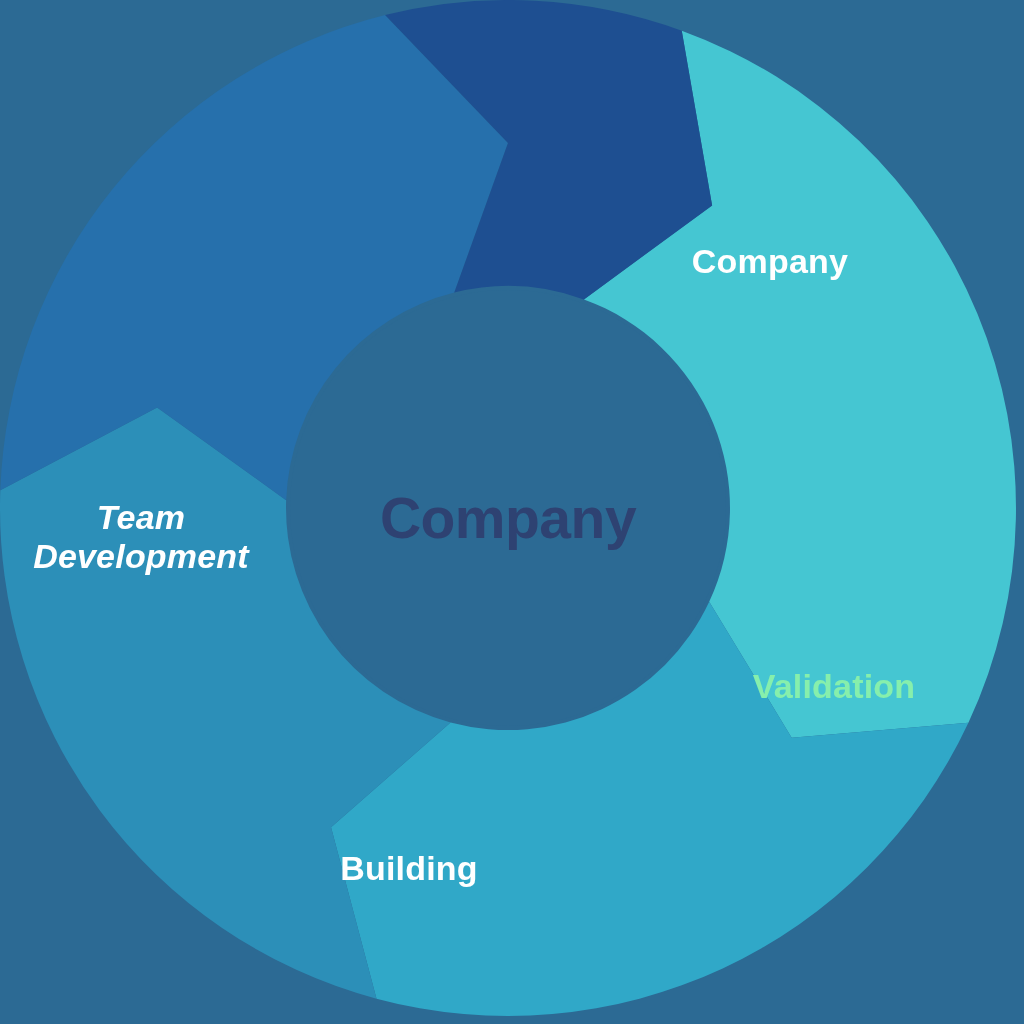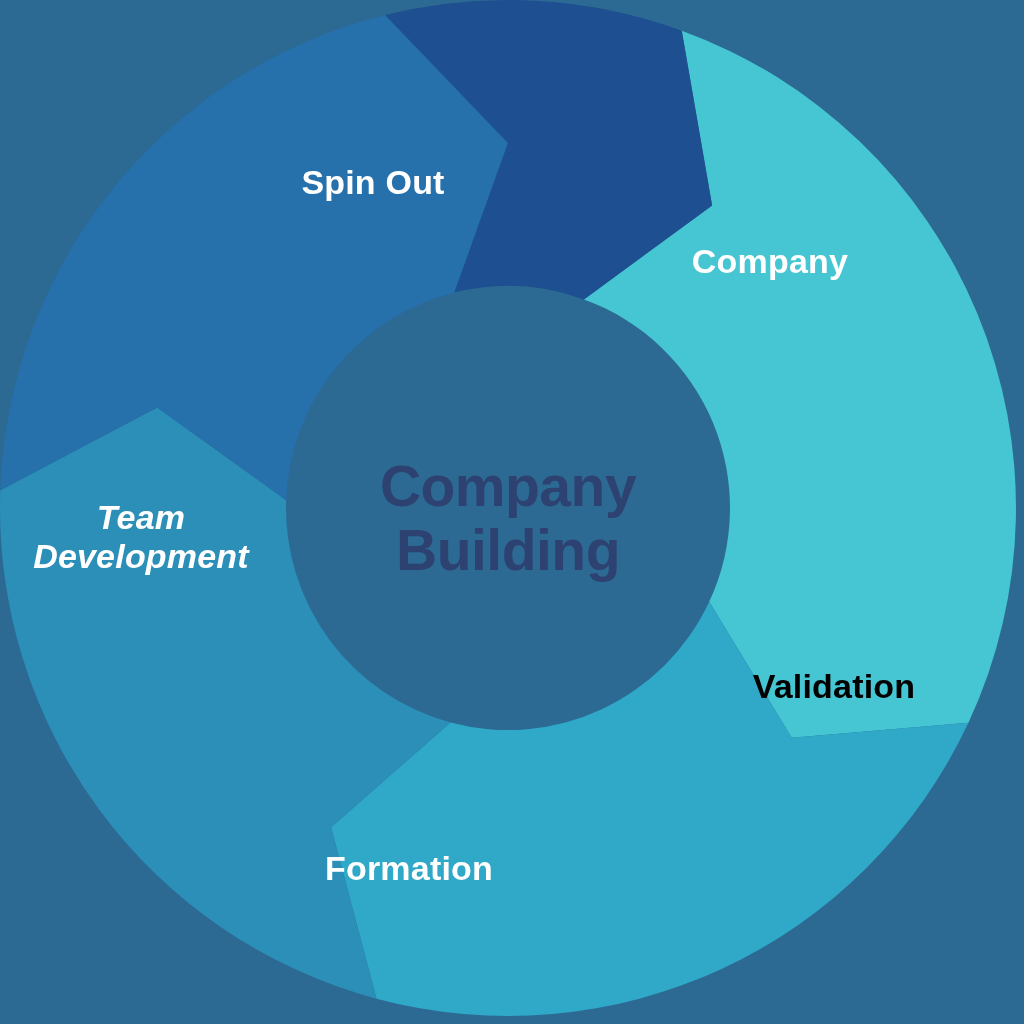--- a/index.html
+++ b/index.html
@@ -79,27 +79,25 @@
         <path class="seg-path" d="M 968.4 722.69 A 508 508 0 0 1 376.52 998.69 L 331.04 827.24 L 450.54 722.44 A 222 222 0 0 0 709.2 601.82 L 791.66 737.7 Z" fill="#30A8C8"></path>
         <path class="seg-path" d="M 376.52 998.69 A 508 508 0 0 1 0.31 490.27 L 157.14 407.39 L 286.14 500.25 A 222 222 0 0 0 450.54 722.44 L 331.04 827.24 Z" fill="#2C8FB8"></path>
         <path class="seg-path" d="M 0.31 490.27 A 508 508 0 0 1 385.1 15.09 L 508 143 L 454.29 292.59 A 222 222 0 0 0 286.14 500.25 L 157.14 407.39 Z" fill="#2670AC"></path>
         <path class="seg-path" d="M 385.1 15.09 A 508 508 0 0 1 681.75 30.64 L 712.11 205.4 L 583.93 299.39 A 222 222 0 0 0 454.29 292.59 L 508 143 Z" fill="#1E4F91"></path>
       </g>
     <circle id="hub-circle" class="hub-circle" cx="508" cy="508" r="218" fill="#2C6A94"></circle>
   </svg>
 
   <div class="seg-label" id="label-ideation" style="color: rgb(255, 255, 255);">Company</div>
 
-  <div class="seg-label" id="label-validation" style="color: #000000;">Validation</div>
+  <div class="seg-label" id="label-validation" style="color: #86efac;">Validation</div>
 
-  <div class="seg-label" id="label-formation" style="color: rgb(255, 255, 255);">Formation</div>
+  <div class="seg-label" id="label-formation" style="color: rgb(255, 255, 255);">Building</div>
 
   <div class="seg-label" id="label-teamdev" style="color: rgb(255, 255, 255); font-style: italic;">Team
 Development</div>
 
-  <div class="seg-label" id="label-spinout" style="color: rgb(255, 255, 255);">Spin Out</div>
 
   <div id="hub-text" style="color: rgb(46, 66, 114);">
     <span class="hub-line">Company</span>
-    <span class="hub-line">Building</span>
   </div>
 
 </div>
 
 </body></html>

